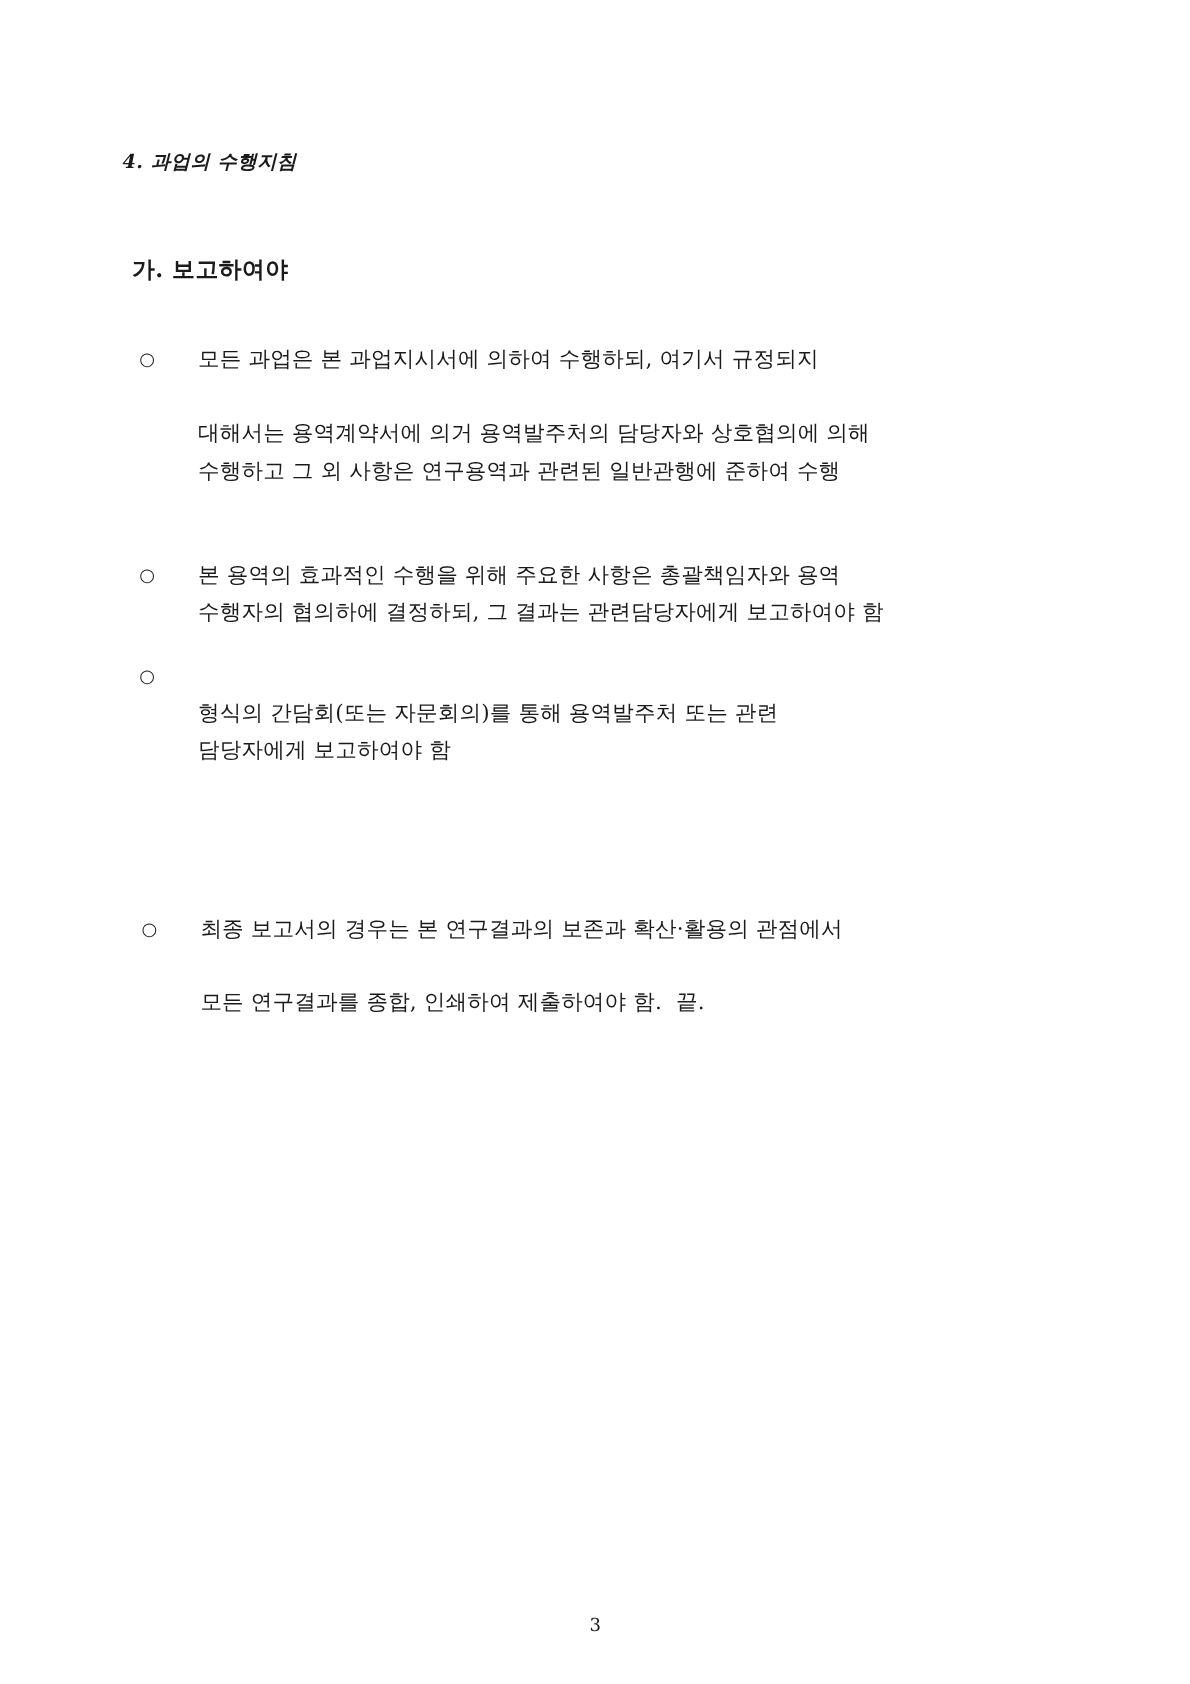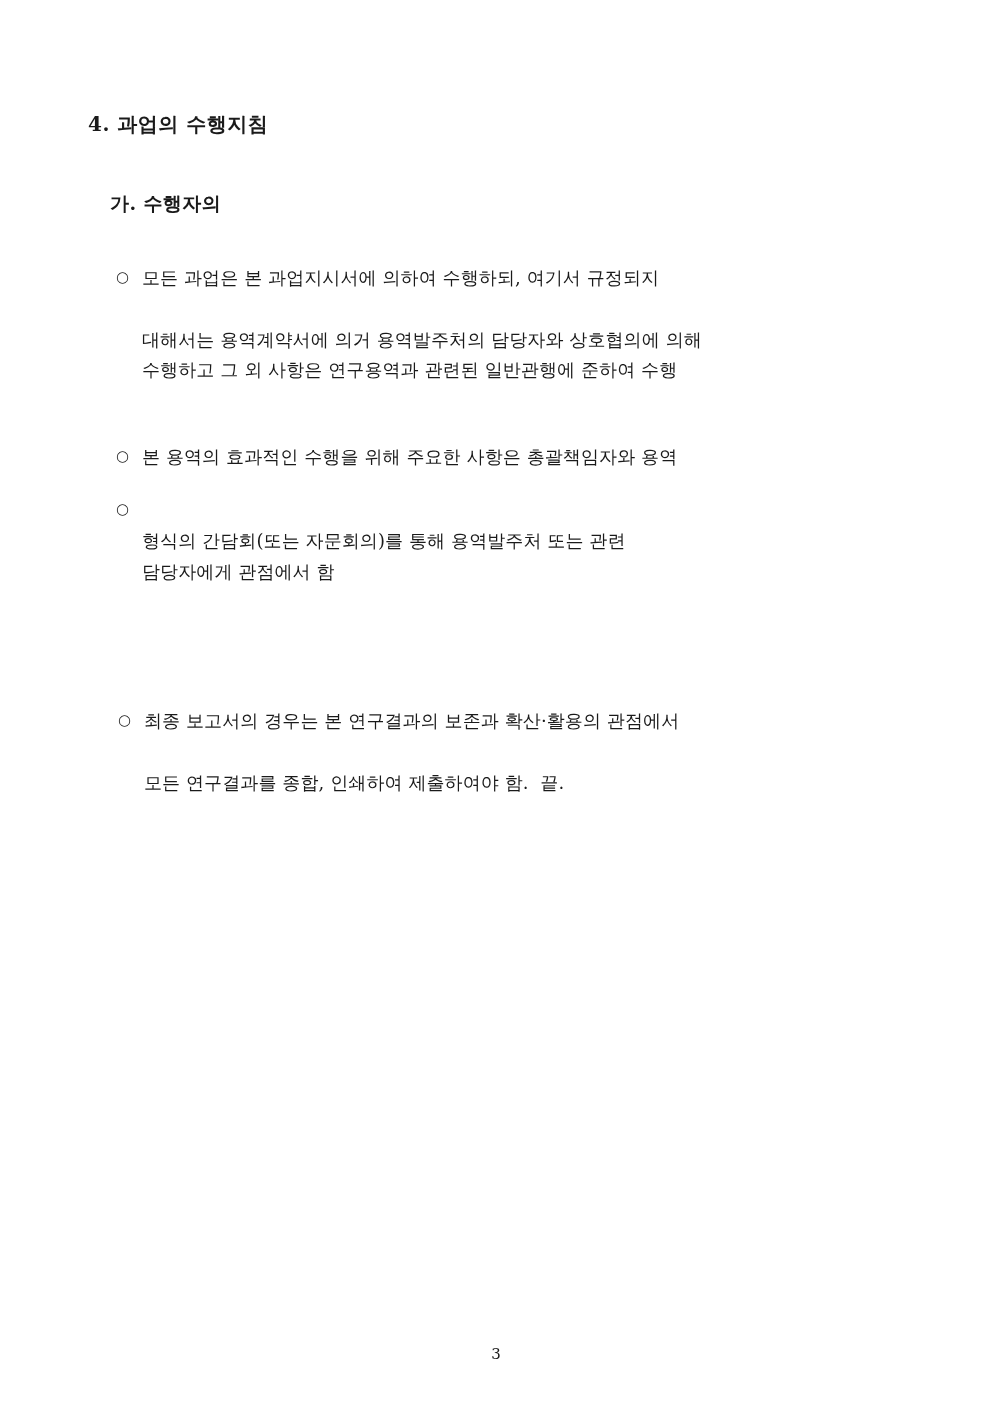--- a/index.html
+++ b/index.html
@@ -19,25 +19,26 @@
     position: absolute;
     top: 0;
     left: 0;
     width: 992px;
     height: 1403px;
     box-sizing: border-box;
     padding: 110px 95px 40px 88px;
   }
 
   .section-heading {
-    font-size: 20px;
+    font-size: 16px;
     font-weight: bold;
     letter-spacing: 0.5px;
-    margin: 0;
+    margin: 14px;
     line-height: 1.4;
+    font-style: italic;
   }
 
   .sub-heading {
     font-size: 19px;
     font-weight: bold;
     letter-spacing: 0.4px;
     margin: 0;
     line-height: 1.4;
     padding-left: 22px;
   }
@@ -53,20 +54,21 @@
   .bullet-marker {
     flex: 0 0 auto;
     width: 26px;
     font-size: 15px;
     line-height: 1.9;
     text-align: left;
   }
 
   .bullet-text {
     flex: 1 1 auto;
+    margin-left: 23px;
   }
 
   .bullet-text .line {
     white-space: pre;
   }
 
   .sp-h1 { height: 52px; }
   .sp-h2 { height: 46px; }
   .sp-h3 { height: 26px; }
   .sp-h4 { height: 30px; }
@@ -88,21 +90,21 @@
 </style>
 </head>
 <body>
 
 <div class="page">
 
   <h2 class="section-heading">4. 과업의 수행지침</h2>
 
   <div class="sp-h1"></div>
 
-  <h3 class="sub-heading">가. 수행자의</h3>
+  <h3 class="sub-heading">가. 보고하여야</h3>
 
   <div class="sp-h2"></div>
 
   <div class="bullet-block indent-1">
     <span class="bullet-marker">○</span>
     <span class="bullet-text">
       <span class="line">모든 과업은 본 과업지시서에 의하여 수행하되, 여기서 규정되지</span><br>
       <br>
       <span class="line">대해서는 용역계약서에 의거 용역발주처의 담당자와 상호협의에 의해</span><br>
       <span class="line">수행하고 그 외 사항은 연구용역과 관련된 일반관행에 준하여 수행</span>
@@ -111,31 +113,32 @@
 
   <div class="sp-h4"></div>
 
 
   <div class="sp-h3"></div>
 
   <div class="bullet-block indent-1">
     <span class="bullet-marker">○</span>
     <span class="bullet-text">
       <span class="line">본 용역의 효과적인 수행을 위해 주요한 사항은 총괄책임자와 용역</span><br>
+      <span class="line">수행자의 협의하에 결정하되, 그 결과는 관련담당자에게 보고하여야 함</span>
     </span>
   </div>
 
   <div class="sp-h5"></div>
 
   <div class="bullet-block indent-1">
     <span class="bullet-marker">○</span>
     <span class="bullet-text">
       <br>
       <span class="line">형식의 간담회(또는 자문회의)를 통해 용역발주처 또는 관련</span><br>
-      <span class="line">담당자에게 관점에서 함</span>
+      <span class="line">담당자에게 보고하여야 함</span>
     </span>
   </div>
 
   <div class="sp-big"></div>
 
 
   <div class="sp-h4"></div>
 
   <div class="bullet-block indent-2">
     <span class="bullet-marker">○</span>

